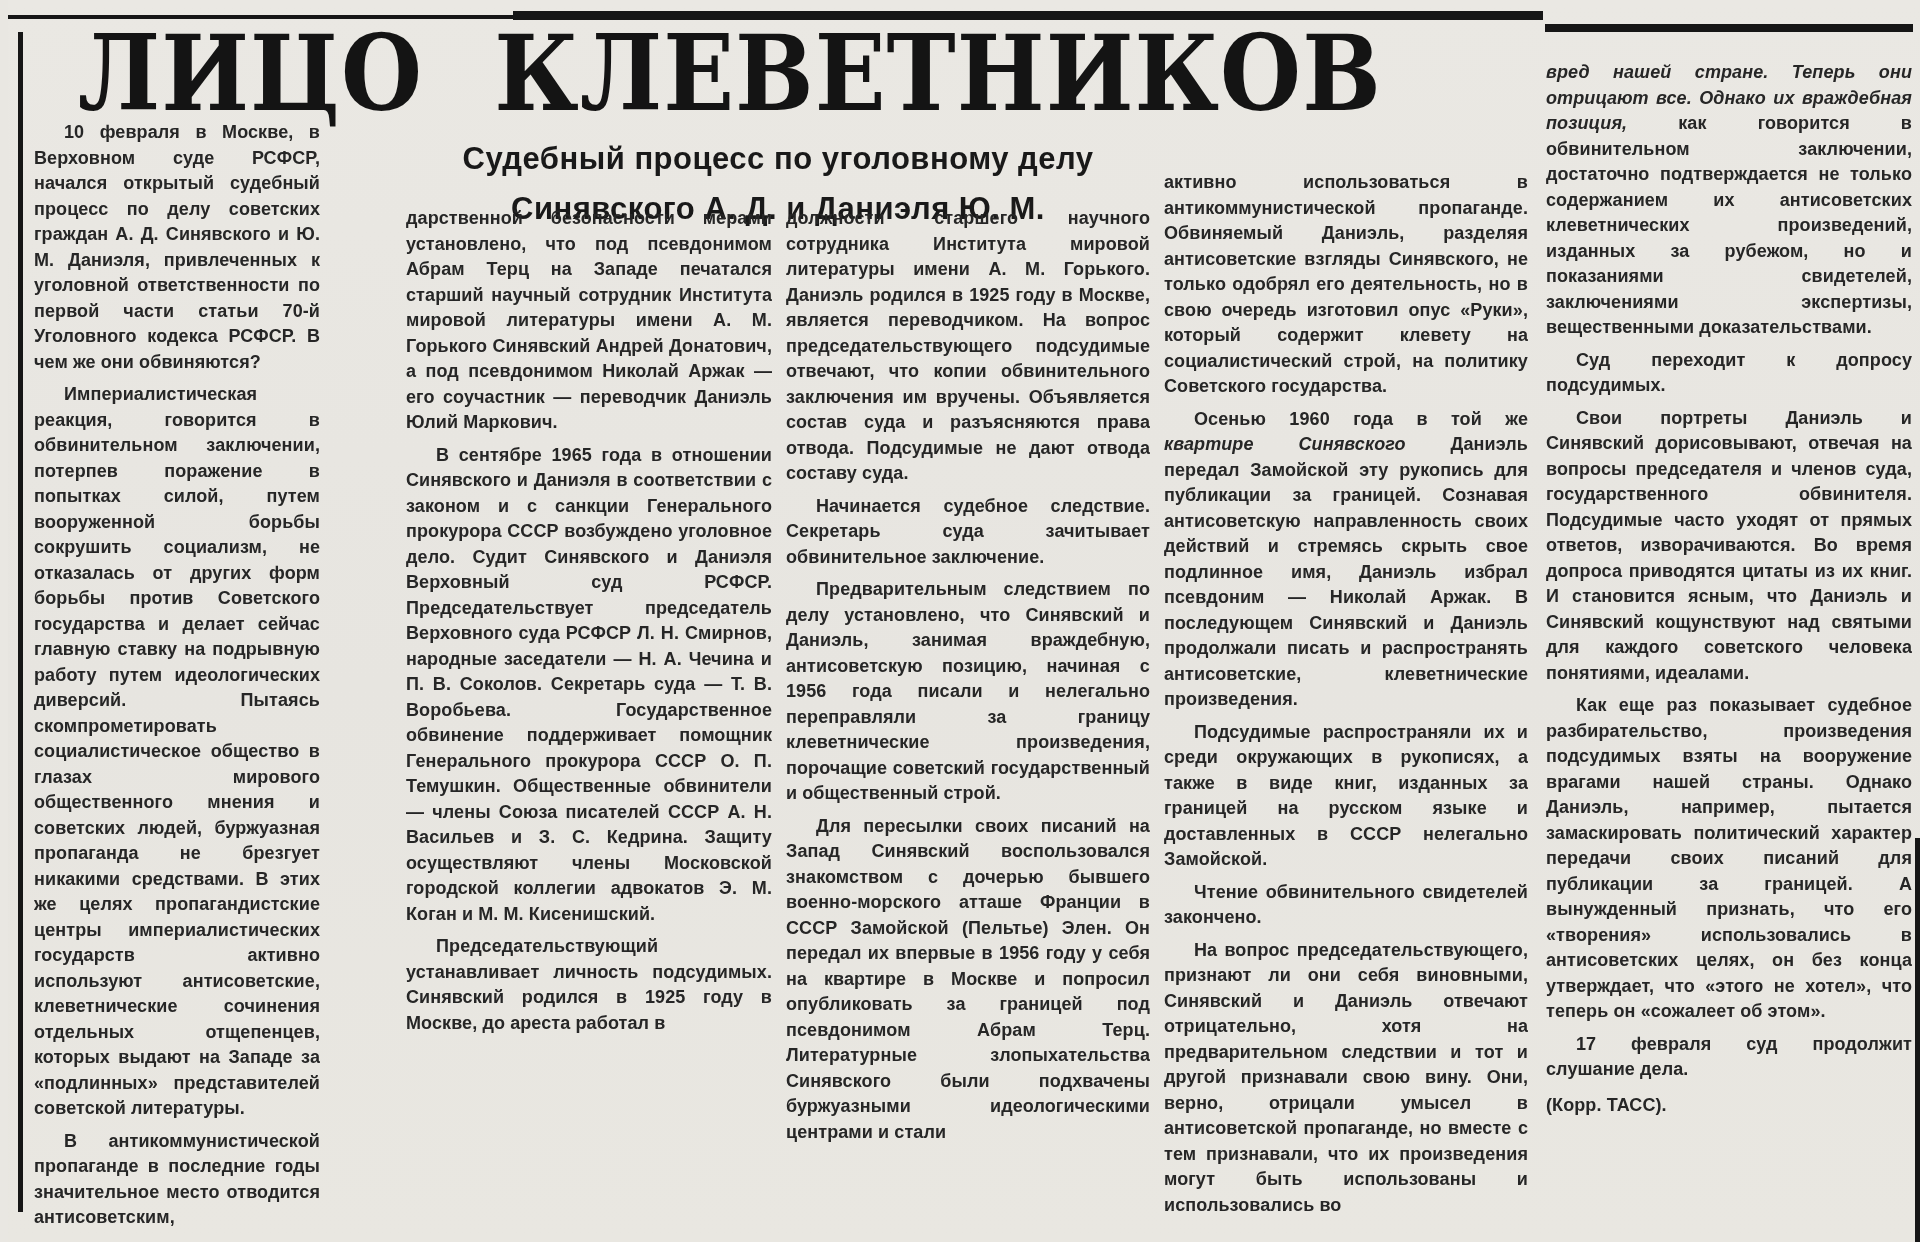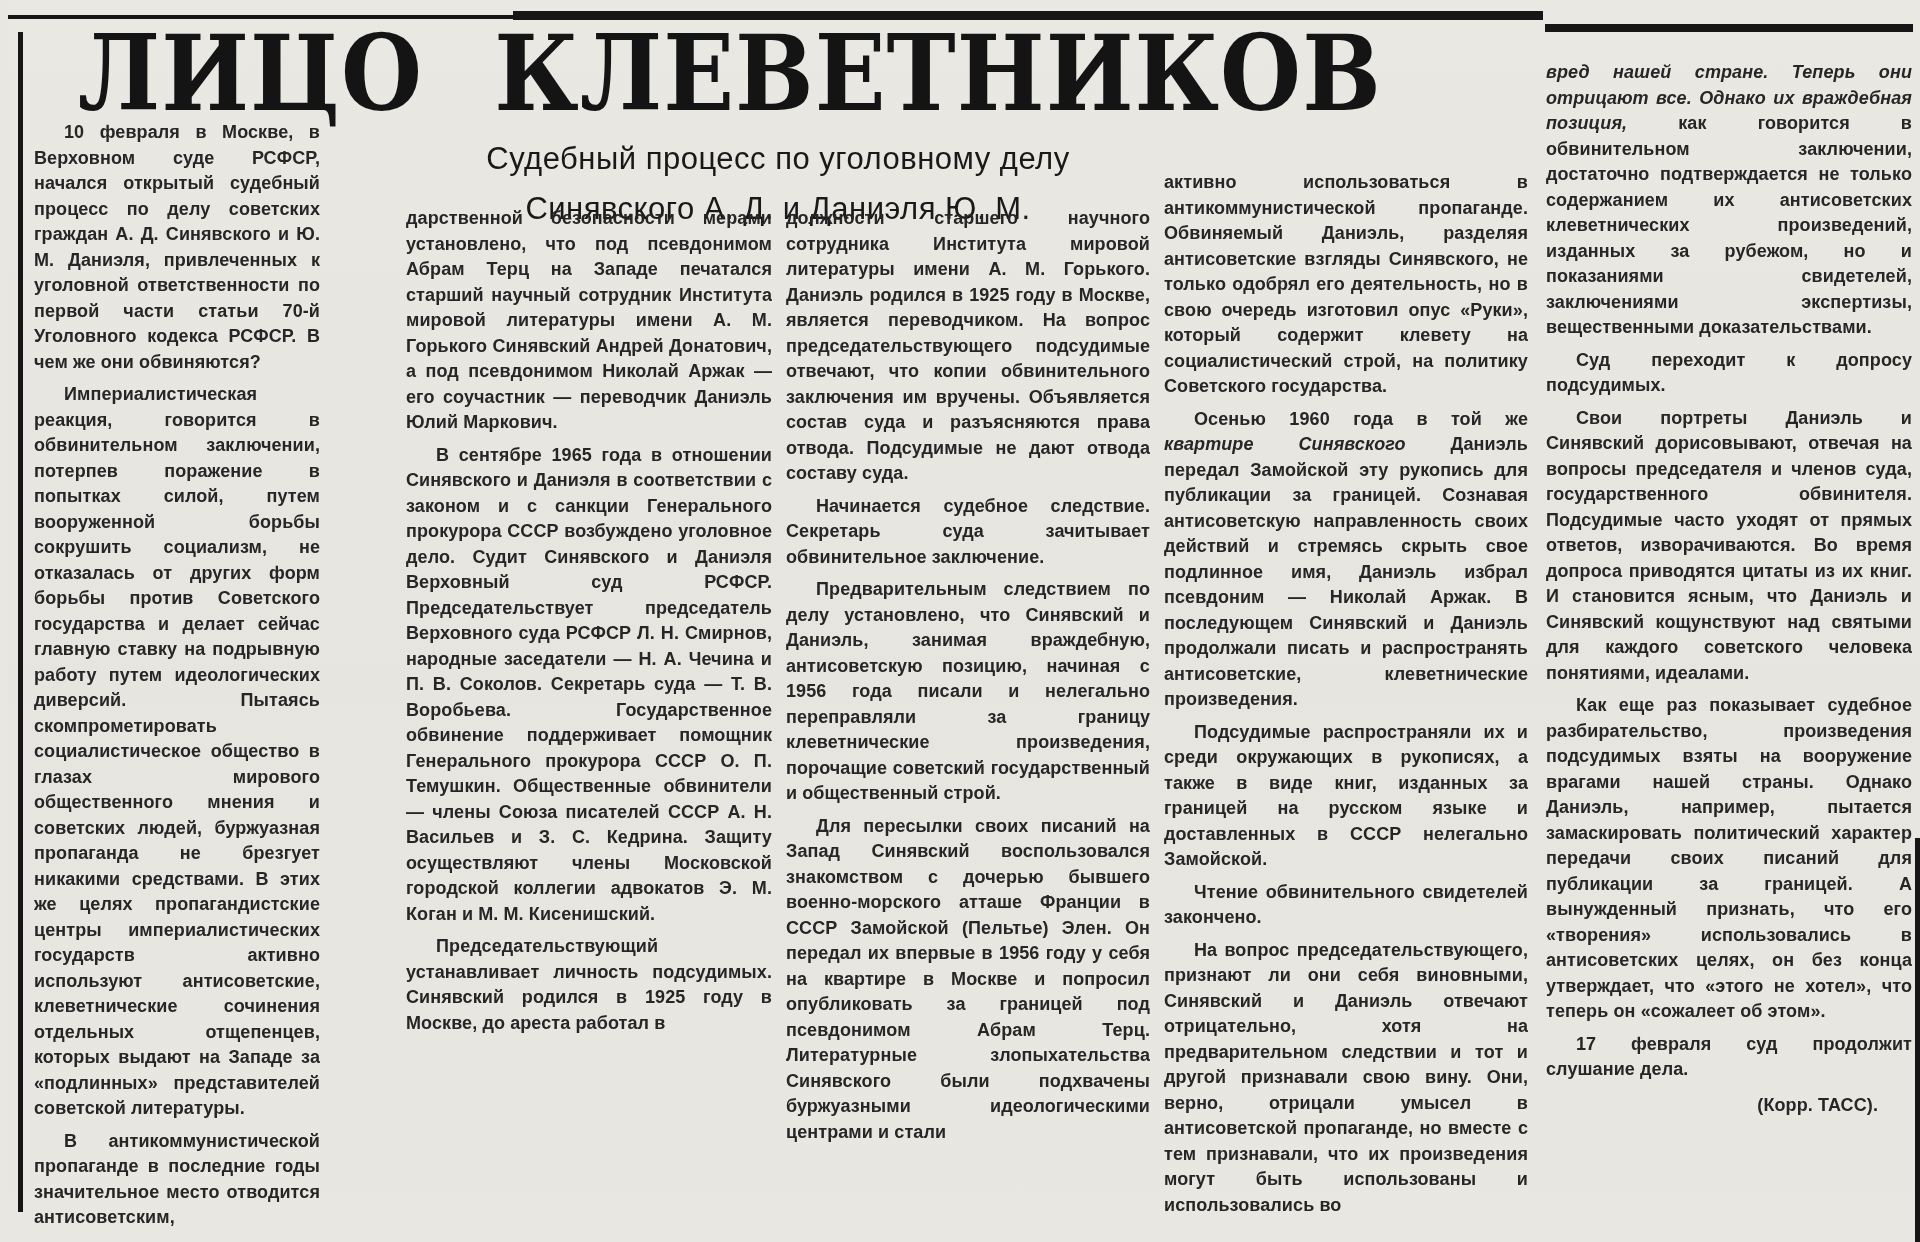--- a/index.html
+++ b/index.html
@@ -21,40 +21,40 @@
 
   .headline {
     position: absolute; left: 70px; top: 22px; width: 1125px;
     font-family: "DejaVu Serif", serif; font-weight: bold;
     font-size: 93px; line-height: 1; letter-spacing: 1px; word-spacing: 38px;
     color: #141414; white-space: nowrap;
     transform: scaleY(1.12); transform-origin: top left;
   }
   .subhead {
     position: absolute; left: 400px; top: 134px; width: 740px;
-    text-align: center; font-weight: normal; font-size: 31px;
+    text-align: center; font-weight: bold; font-size: 31px;
     line-height: 50px; letter-spacing: 0.5px; color: #191919;
   }
 
   .col {
     position: absolute; font-size: 18px; line-height: 25.5px;
     font-weight: bold; color: #262626; text-align: justify;
     letter-spacing: 0.1px; overflow: hidden;
   }
   .col p { margin: 0 0 7px 0; text-indent: 30px; }
   .col p.cont { text-indent: 0; }
   .ital { font-style: italic; }
 
   .col-1 { left: 26px;   top: 120px; width: 286px; height: 1112px; }
   .col-2 { left: 398px;  top: 206px; width: 366px; height: 1032px; }
   .col-3 { left: 778px;  top: 206px; width: 364px; height: 1032px; }
   .col-4 { left: 1156px; top: 170px; width: 364px; height: 1070px; }
   .col-5 { left: 1538px; top: 60px;  width: 366px; height: 1180px; }
 
-  .byline { text-align: right; text-indent: 0 !important; padding-right: 34px; margin-top: 10px !important; }
+  .byline { text-align: left; text-indent: 0 !important; padding-right: 34px; margin-top: 10px !important; }
 </style>
 </head>
 <body>
 
 <div class="page">
 
   <div class="rule rule-top-left"></div>
   <div class="rule rule-top-mid"></div>
   <div class="rule rule-top-right"></div>
   <div class="rule rule-left"></div>

